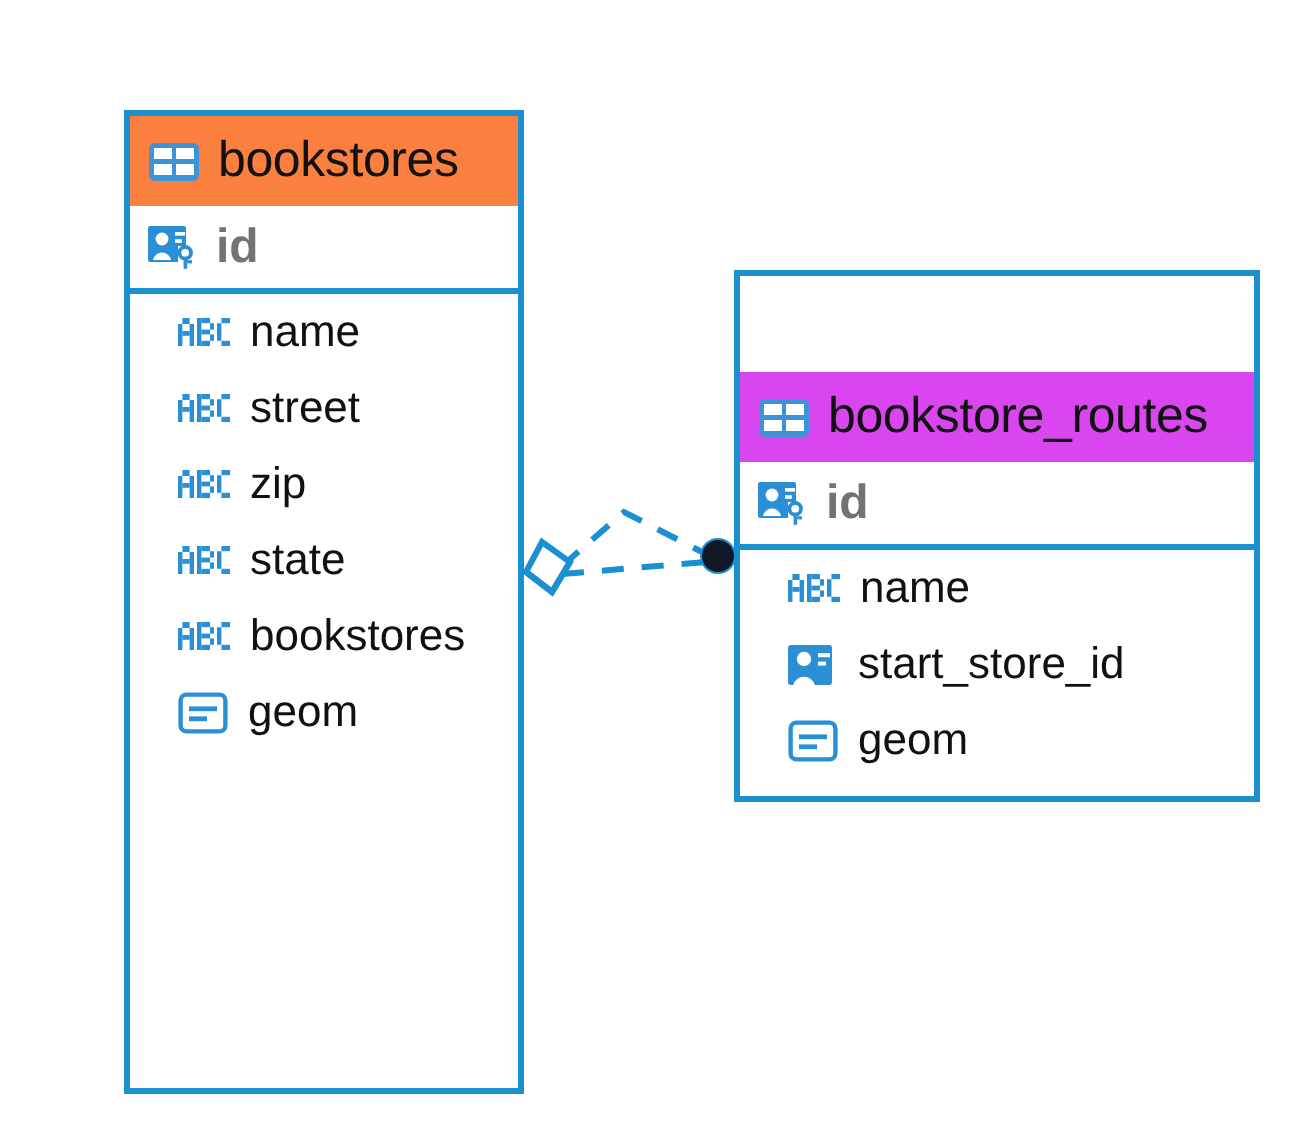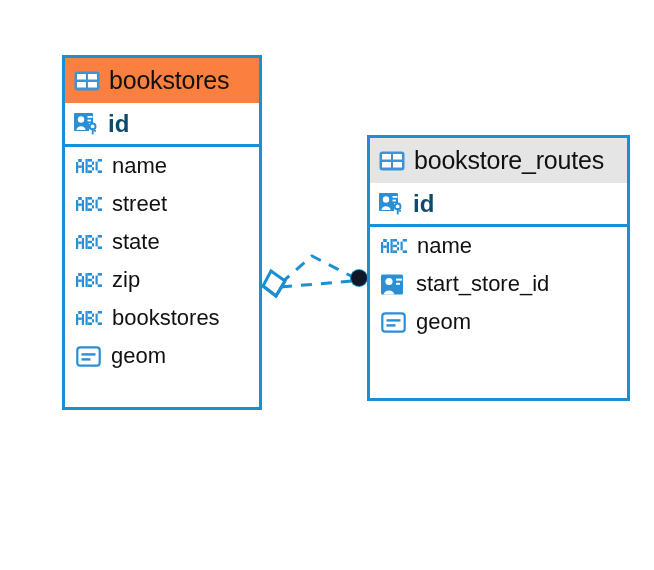--- a/index.html
+++ b/index.html
@@ -22,33 +22,33 @@
     display:flex;align-items:center;
     height:45px;
     padding-left:9px;
     box-sizing:border-box;
   }
   .ent-header .ttl{
     font-size:25px;color:#111111;margin-left:9px;letter-spacing:-0.2px;
     white-space:nowrap;
   }
   .hdr-orange{background:#fb8040;}
-  .hdr-gray{background:#e5e5e5;}
+  .hdr-gray{background:#d946ef;margin-top:48px;}
 
   .pk-row{
     display:flex;align-items:center;
     height:44px;padding-left:9px;box-sizing:border-box;
     border-bottom:3px solid #1a8fd1;
     background:#fff;
   }
-  .pk-row .lbl{font-size:24px;font-weight:bold;color:#0c4a6e;margin-left:9px;}
+  .pk-row .lbl{font-size:24px;font-weight:bold;color:#737373;margin-left:9px;}
 
   .col-row{
     display:flex;align-items:center;
-    height:38px;padding-left:11px;box-sizing:border-box;
+    height:38px;padding-left:24px;box-sizing:border-box;
     background:#fff;
   }
   .col-row .lbl{font-size:22px;color:#111;margin-left:10px;white-space:nowrap;}
 
   
   .ico{flex:0 0 auto;display:block;}
   .ico-table{width:26px;height:20px;}
   .ico-key{width:25px;height:25px;}
   .ico-fk{width:25px;height:21px;}
   .ico-abc{width:26px;height:14px;}
@@ -72,21 +72,21 @@
       <path d="M 271 271 L 285 281 L 276 296 L 263 286 Z" fill="#ffffff" stroke="#1a8fd1" stroke-width="3" stroke-linejoin="miter"></path>
       <path d="M 263 286 L 276 296 L 285 281" fill="none" stroke="#1a8fd1" stroke-width="3"></path>
     </g>
 
     <g>
       <circle cx="359" cy="278" r="9" fill="#1a8fd1"></circle>
       <circle cx="359" cy="278" r="8" fill="#101828"></circle>
     </g>
   </svg>
 
-  <div class="entity" id="ent-bookstores" style="left:62px;top:55px;width:200px;height:355px;">
+  <div class="entity" id="ent-bookstores" style="left:62px;top:55px;width:200px;height:492px;">
 
     <div class="ent-header hdr-orange">
       <svg class="ico ico-table" viewBox="0 0 26 20">
         <rect x="0.5" y="0.5" width="25" height="19" rx="3" fill="#3d93d8"></rect>
         <rect x="3" y="3" width="9" height="5.5" fill="#ffffff"></rect>
         <rect x="14" y="3" width="9" height="5.5" fill="#ffffff"></rect>
         <rect x="3" y="11" width="9" height="5.5" fill="#ffffff"></rect>
         <rect x="14" y="11" width="9" height="5.5" fill="#ffffff"></rect>
       </svg>
       <span class="ttl">bookstores</span>
@@ -164,42 +164,42 @@
             <rect x="11.7" y="0" width="4.3" height="2.6"></rect>
           <rect x="16" y="2.6" width="2" height="3.2"></rect>
             <rect x="11.7" y="5.8" width="4.3" height="2.4"></rect>
           <rect x="16" y="8.2" width="2" height="3.2"></rect>
             <rect x="11.7" y="11.4" width="4.3" height="2.6"></rect>
           <rect x="19.5" y="2.6" width="2.2" height="8.8"></rect>
             <rect x="21.7" y="0" width="4.3" height="2.6"></rect>
           <rect x="21.7" y="11.4" width="4.3" height="2.6"></rect>
         </g>
       </svg>
+      <span class="lbl">zip</span>
+    </div>
+
+    <div class="col-row">
+      <svg class="ico ico-abc" viewBox="0 0 26 14">
+        <g fill="#2a8fd4">
+          <rect x="0" y="3" width="2.2" height="11"></rect>
+            <rect x="2.2" y="0" width="3.6" height="3"></rect>
+          <rect x="5.8" y="3" width="2.2" height="11"></rect>
+            <rect x="2.2" y="6.5" width="3.6" height="2.4"></rect>
+          <rect x="9.5" y="0" width="2.2" height="14"></rect>
+            <rect x="11.7" y="0" width="4.3" height="2.6"></rect>
+          <rect x="16" y="2.6" width="2" height="3.2"></rect>
+            <rect x="11.7" y="5.8" width="4.3" height="2.4"></rect>
+          <rect x="16" y="8.2" width="2" height="3.2"></rect>
+            <rect x="11.7" y="11.4" width="4.3" height="2.6"></rect>
+          <rect x="19.5" y="2.6" width="2.2" height="8.8"></rect>
+            <rect x="21.7" y="0" width="4.3" height="2.6"></rect>
+          <rect x="21.7" y="11.4" width="4.3" height="2.6"></rect>
+        </g>
+      </svg>
       <span class="lbl">state</span>
-    </div>
-
-    <div class="col-row">
-      <svg class="ico ico-abc" viewBox="0 0 26 14">
-        <g fill="#2a8fd4">
-          <rect x="0" y="3" width="2.2" height="11"></rect>
-            <rect x="2.2" y="0" width="3.6" height="3"></rect>
-          <rect x="5.8" y="3" width="2.2" height="11"></rect>
-            <rect x="2.2" y="6.5" width="3.6" height="2.4"></rect>
-          <rect x="9.5" y="0" width="2.2" height="14"></rect>
-            <rect x="11.7" y="0" width="4.3" height="2.6"></rect>
-          <rect x="16" y="2.6" width="2" height="3.2"></rect>
-            <rect x="11.7" y="5.8" width="4.3" height="2.4"></rect>
-          <rect x="16" y="8.2" width="2" height="3.2"></rect>
-            <rect x="11.7" y="11.4" width="4.3" height="2.6"></rect>
-          <rect x="19.5" y="2.6" width="2.2" height="8.8"></rect>
-            <rect x="21.7" y="0" width="4.3" height="2.6"></rect>
-          <rect x="21.7" y="11.4" width="4.3" height="2.6"></rect>
-        </g>
-      </svg>
-      <span class="lbl">zip</span>
     </div>
 
     <div class="col-row">
       <svg class="ico ico-abc" viewBox="0 0 26 14">
         <g fill="#2a8fd4">
           <rect x="0" y="3" width="2.2" height="11"></rect>
             <rect x="2.2" y="0" width="3.6" height="3"></rect>
           <rect x="5.8" y="3" width="2.2" height="11"></rect>
             <rect x="2.2" y="6.5" width="3.6" height="2.4"></rect>
           <rect x="9.5" y="0" width="2.2" height="14"></rect>

